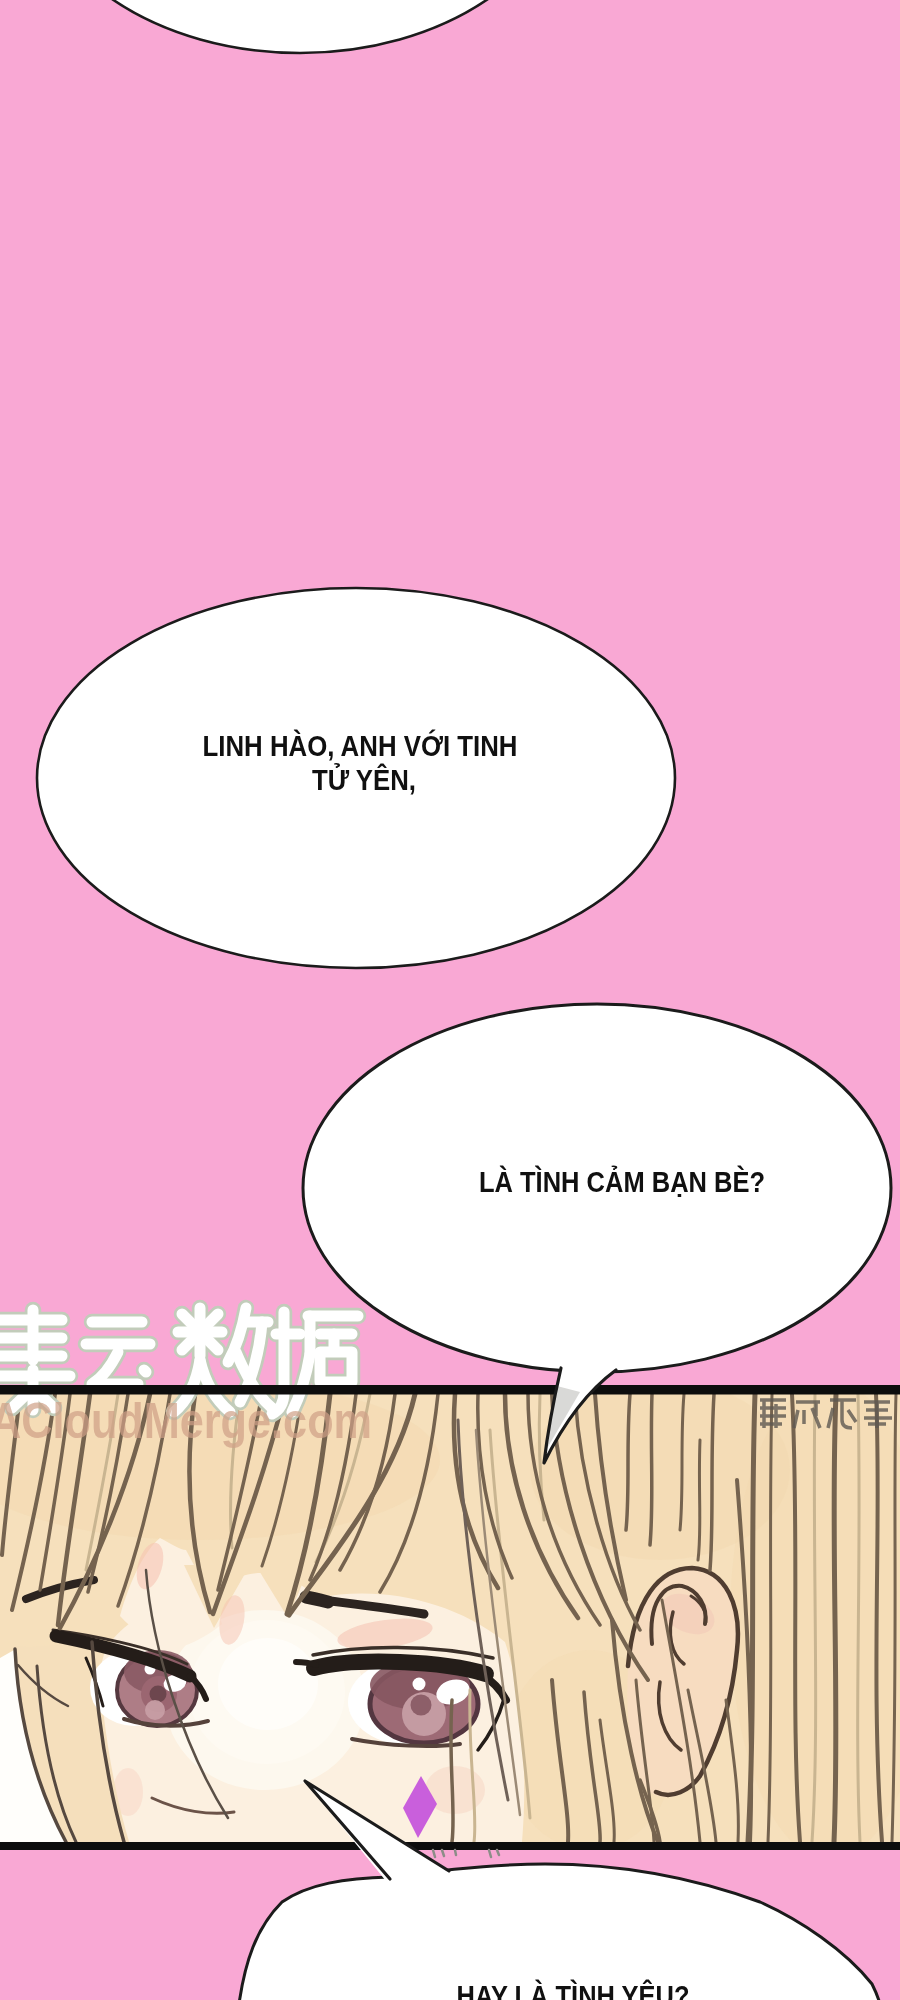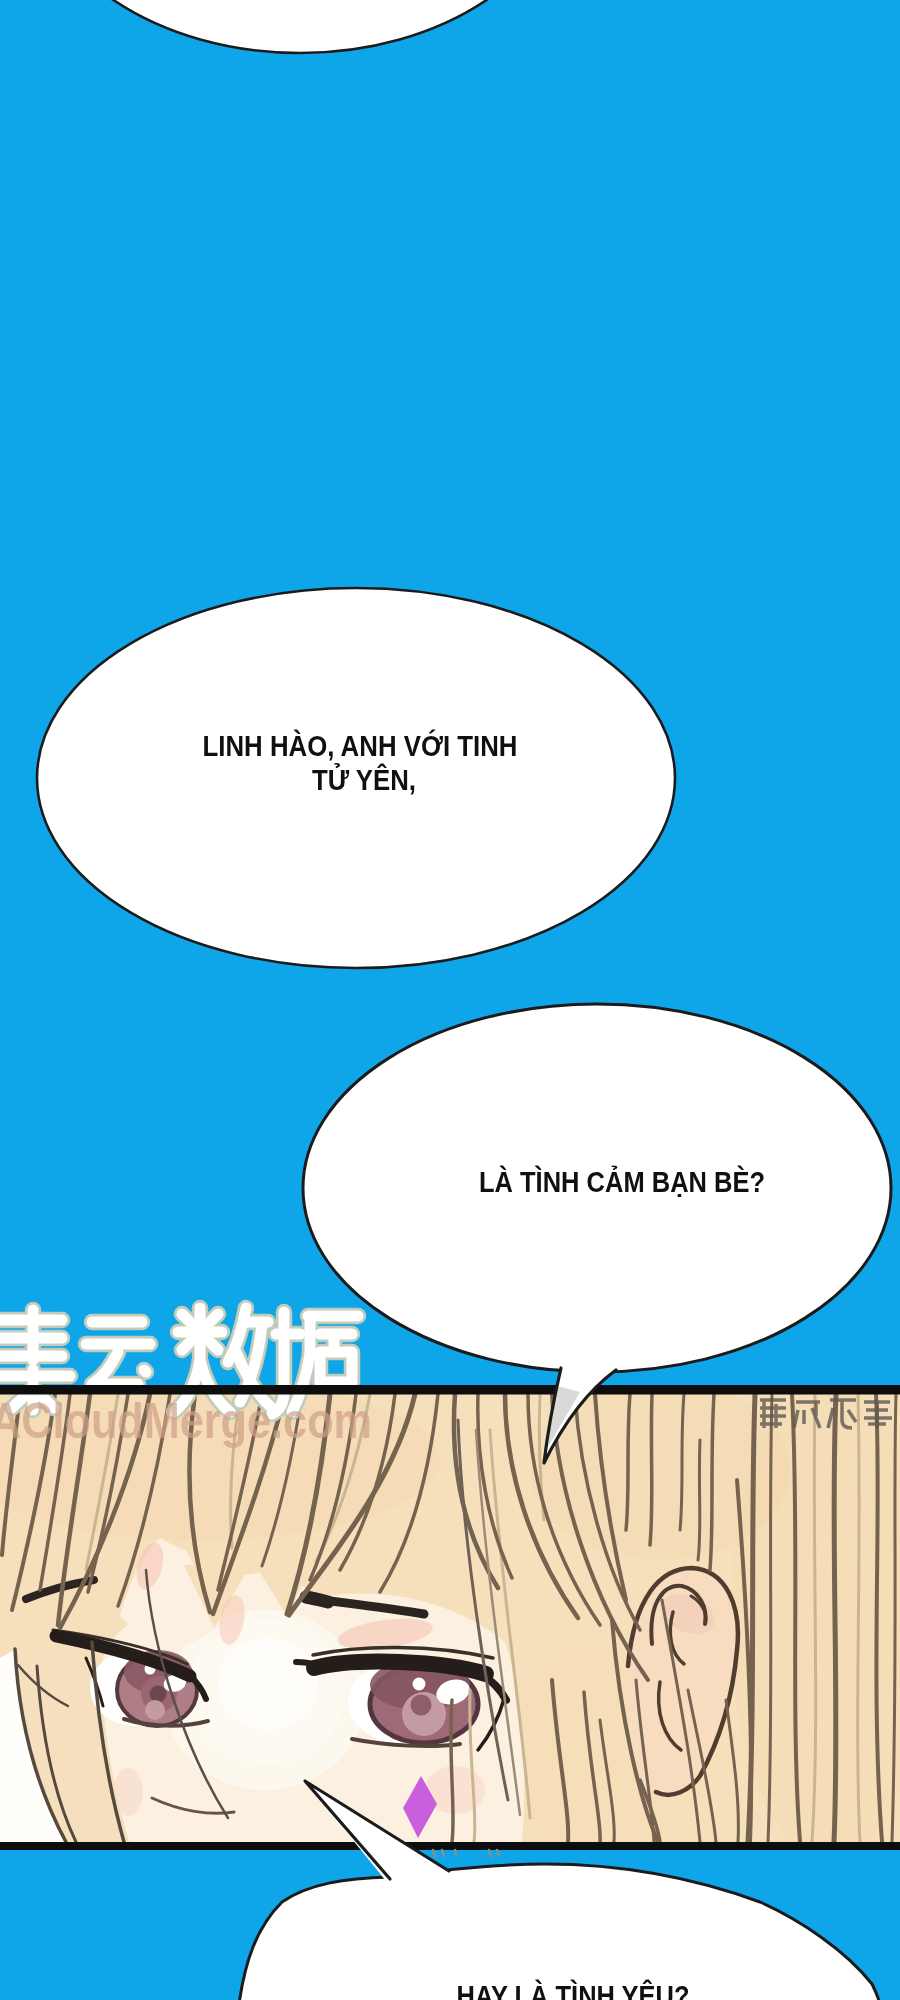--- a/index.html
+++ b/index.html
@@ -1,16 +1,16 @@
 <!DOCTYPE html>
 <html><head>
 <meta charset="utf-8">
 <style>
 html,body{margin:0;padding:0;background:#fff}
-.page{position:relative;width:900px;height:2000px;background:#0ea5e9;overflow:hidden}
+.page{position:relative;width:900px;height:2000px;background:#f9a8d4;overflow:hidden}
 text{font-family:"Liberation Sans",sans-serif;font-weight:bold}
 </style>
 </head>
 <body>
 <div class="page">
 <svg width="900" height="2000" viewBox="0 0 900 2000">
 
 <ellipse cx="300" cy="-140" rx="271" ry="193" fill="#ffffff" stroke="#1b1b1b" stroke-width="2.6"></ellipse>
 
 <ellipse cx="356" cy="778" rx="319" ry="190" fill="#ffffff" stroke="#1b1b1b" stroke-width="2.6"></ellipse>

